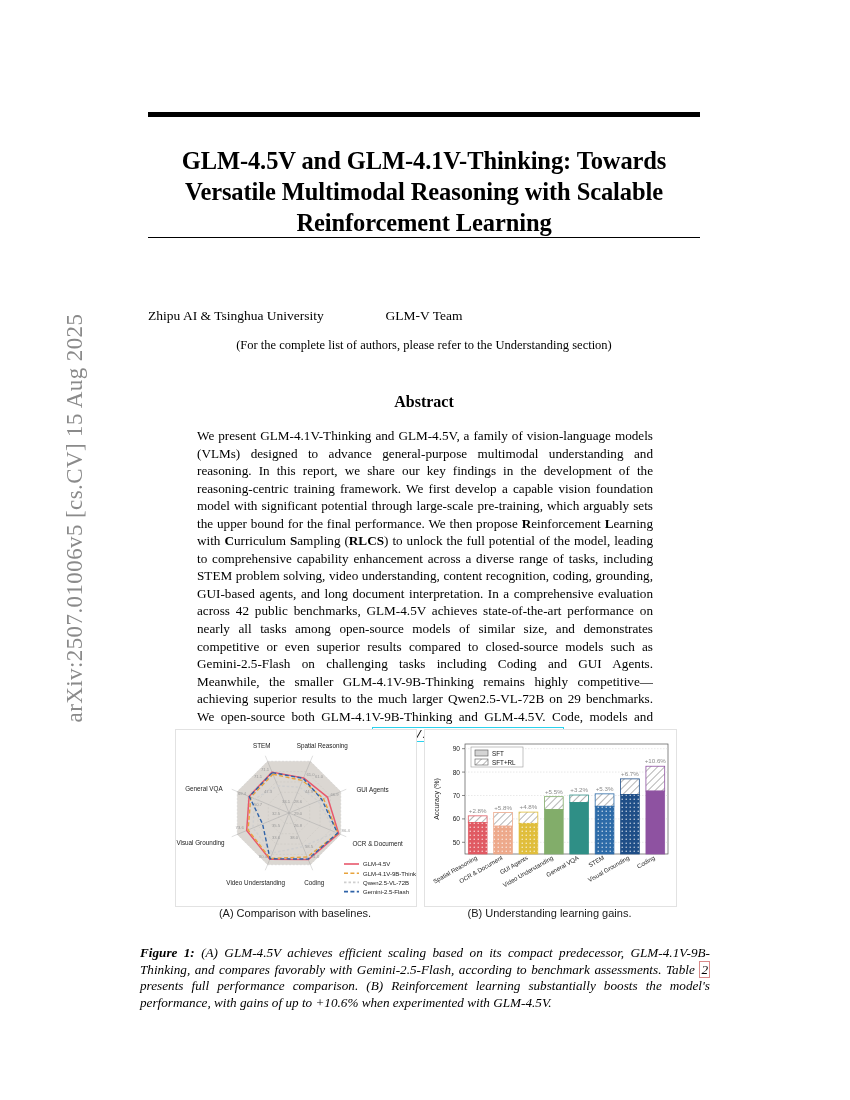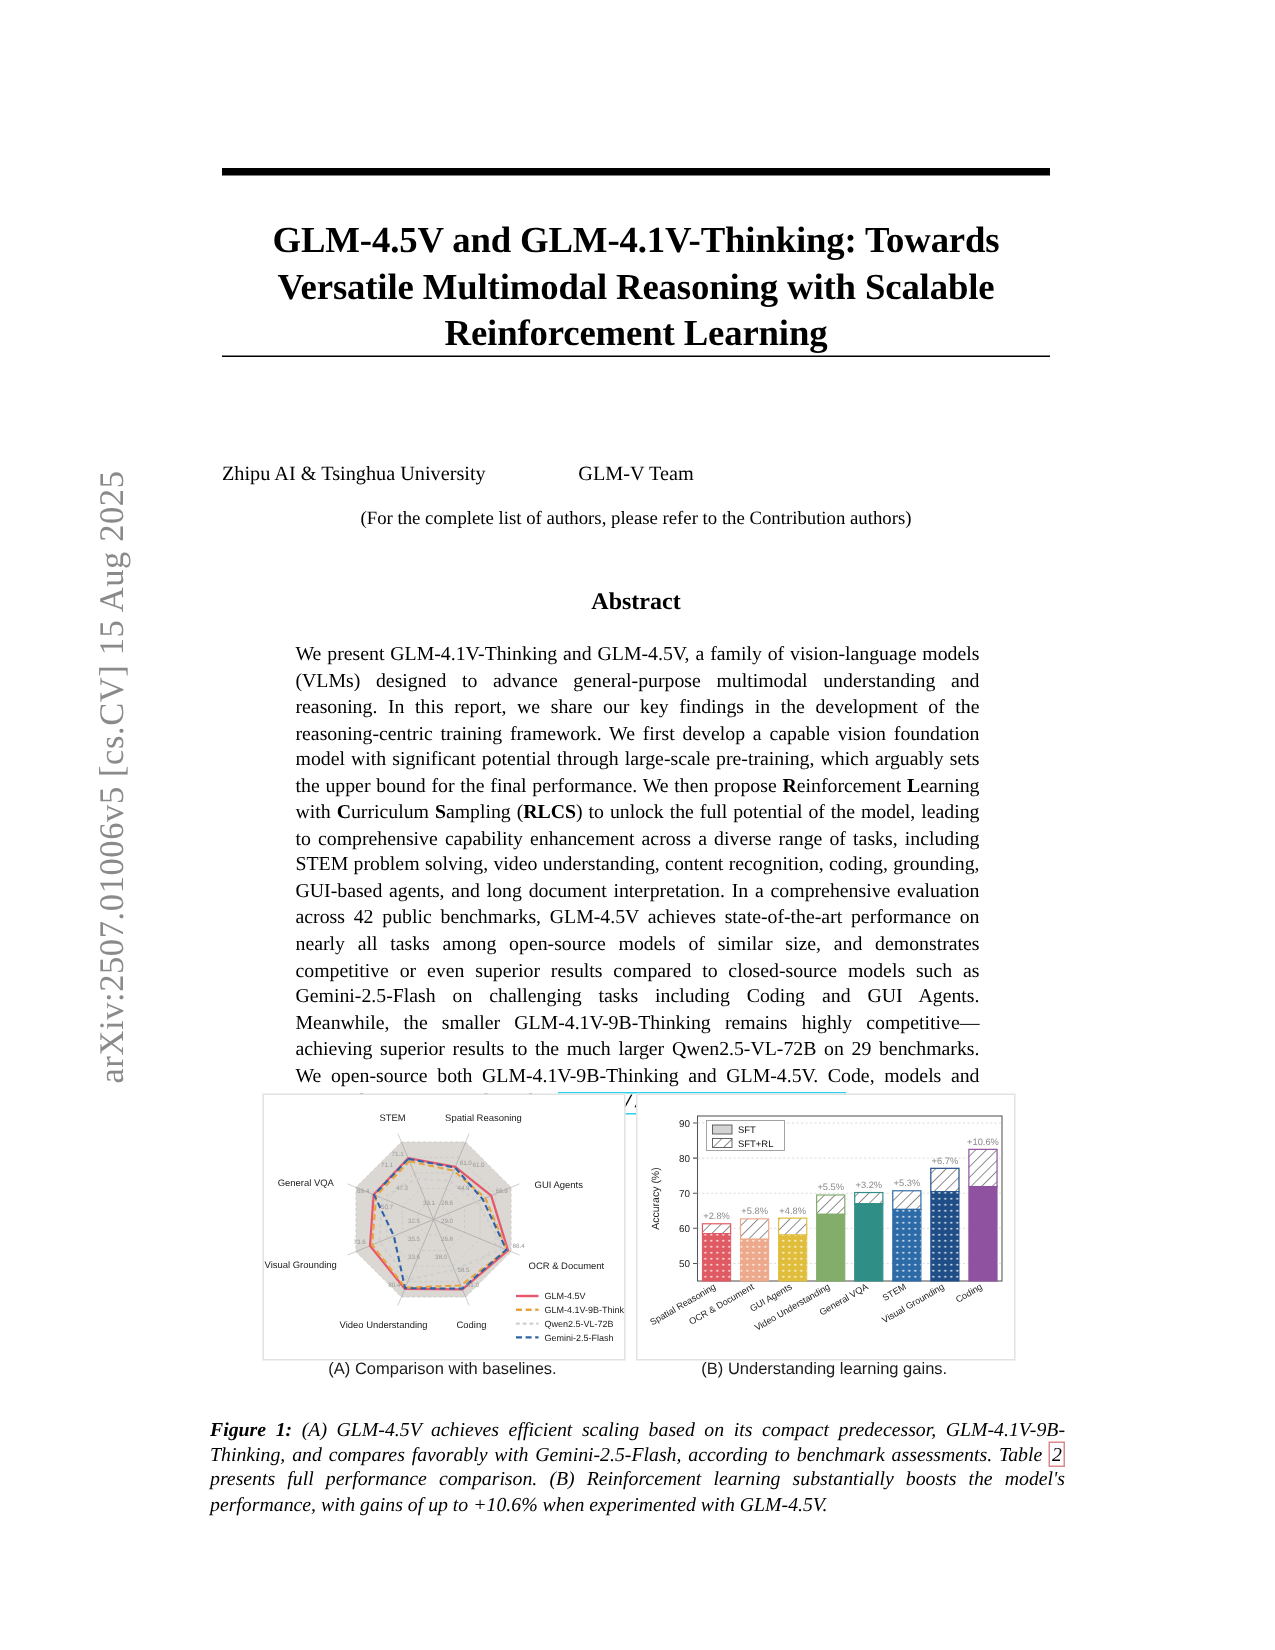--- a/index.html
+++ b/index.html
@@ -89,21 +89,21 @@
 
   <div class="arxiv-stamp">arXiv:2507.01006v5  [cs.CV]  15 Aug 2025</div>
 
   <div class="rule-top"></div>
   <div class="rule-mid"></div>
 
   <div class="title">GLM-4.5V and GLM-4.1V-Thinking: Towards Versatile Multimodal Reasoning with Scalable Reinforcement Learning</div>
 
   <div class="authors-team">GLM-V Team</div>
   <div class="affil">Zhipu AI  &amp;  Tsinghua University</div>
-  <div class="contrib">(For the complete list of authors, please refer to the Contribution authors)</div>
+  <div class="contrib">(For the complete list of authors, please refer to the Understanding section)</div>
 
   <div class="abstract-head">Abstract</div>
   <div class="abstract-body"><span>We present GLM-4.1V-Thinking and GLM-4.5V, a family of vision-language models (VLMs) designed to advance general-purpose multimodal understanding and reasoning. In this report, we share our key findings in the development of the reasoning-centric training framework. We first develop a capable vision foundation model with significant potential through large-scale pre-training, which arguably sets the upper bound for the final performance. We then propose </span><b>R</b><span>einforcement </span><b>L</b><span>earning with </span><b>C</b><span>urriculum </span><b>S</b><span>ampling (</span><b>RLCS</b><span>) to unlock the full potential of the model, leading to comprehensive capability enhancement across a diverse range of tasks, including STEM problem solving, video understanding, content recognition, coding, grounding, GUI-based agents, and long document interpretation. In a comprehensive evaluation across 42 public benchmarks, GLM-4.5V achieves state-of-the-art performance on nearly all tasks among open-source models of similar size, and demonstrates competitive or even superior results compared to closed-source models such as Gemini-2.5-Flash on challenging tasks including Coding and GUI Agents. Meanwhile, the smaller GLM-4.1V-9B-Thinking remains highly competitive—achieving superior results to the much larger Qwen2.5-VL-72B on 29 benchmarks. We open-source both GLM-4.1V-9B-Thinking and GLM-4.5V. Code, models and more information are released at </span><a class="url-box" href="#">https://github.com/zai-org/</a><br><a class="url-box" href="#">GLM-V</a></div>
 
   <div class="figure">
 
     <div class="panel panelA">
       <svg width="240" height="176" viewBox="0 0 240 176">
         <g id="radar-root">
             <path d="M108.71,72.65L117.29,72.65L123.35,78.71L123.35,87.29L117.29,93.35L108.71,93.35L102.65,87.29L102.65,78.71Z" fill="none" opacity="1" stroke="#b9b9b9" stroke-width="0.5" stroke-dasharray="2,1.6"></path>

